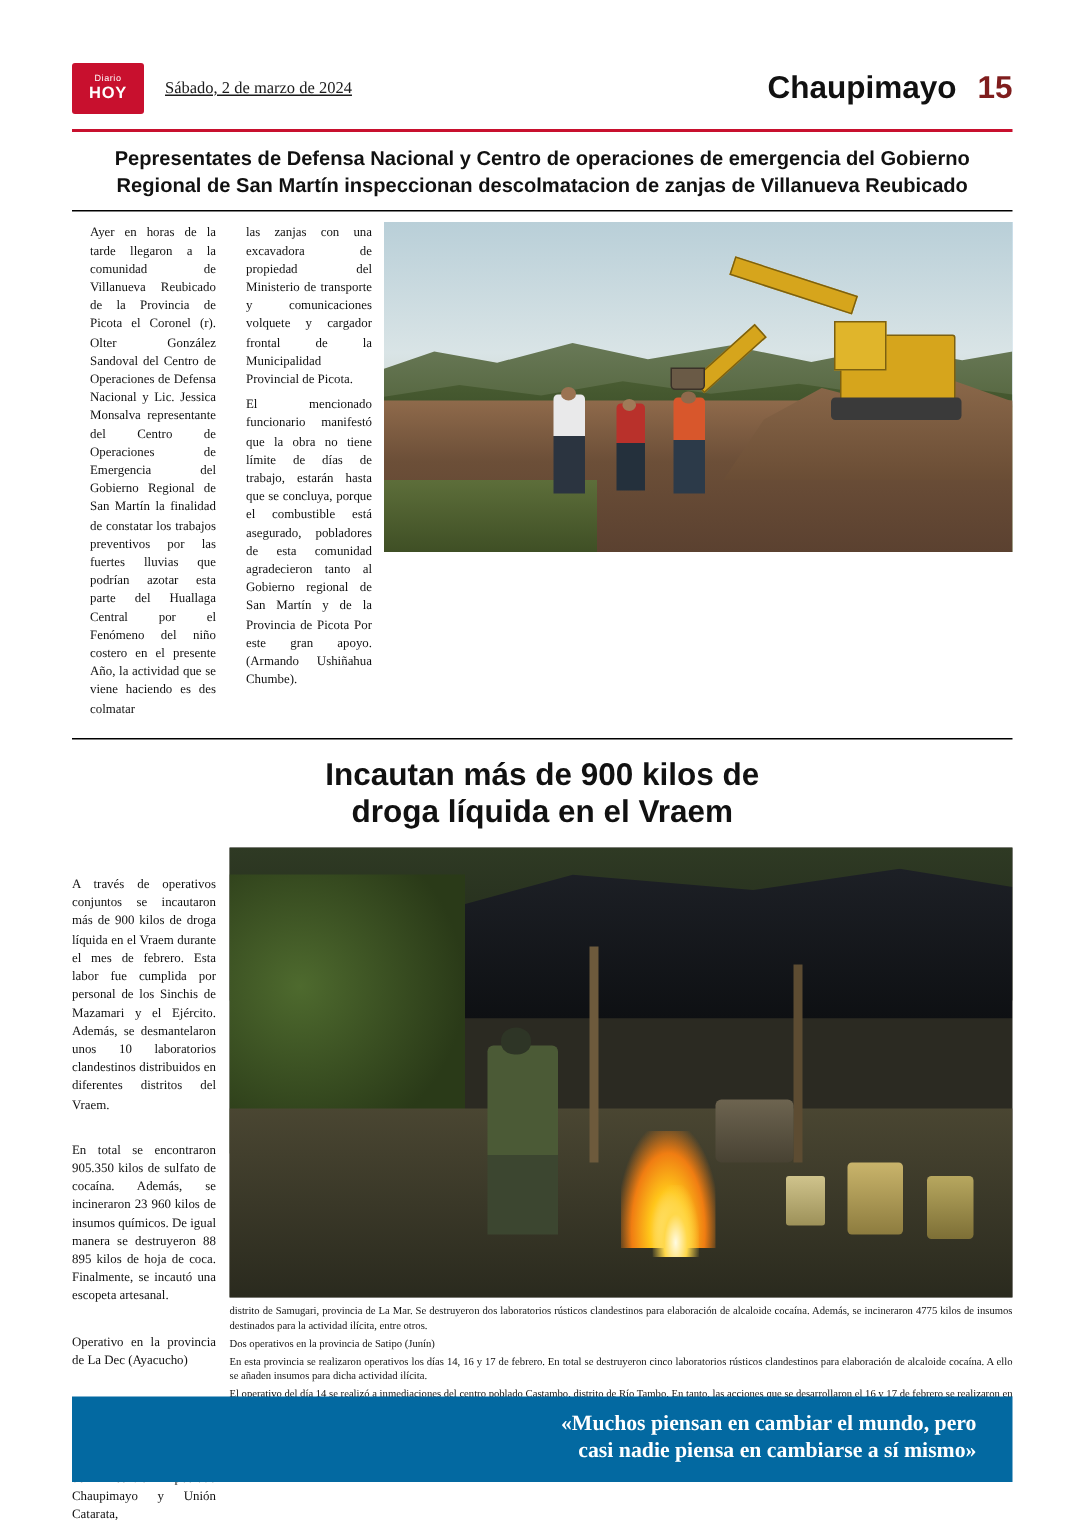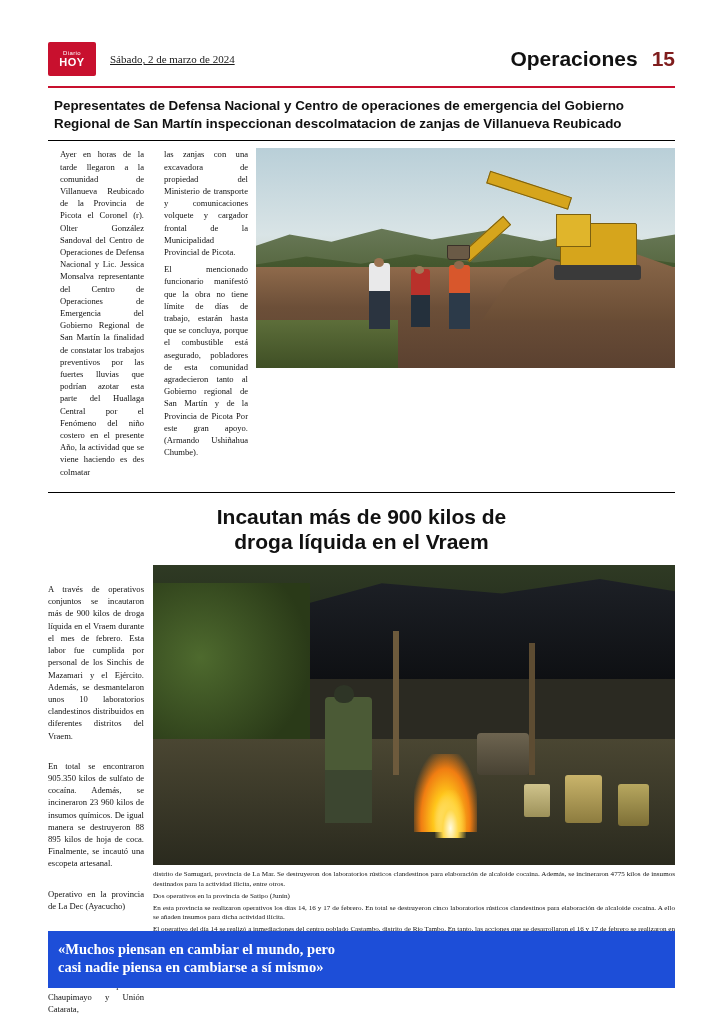--- a/index.html
+++ b/index.html
@@ -83,20 +83,21 @@
     border-top: 2.5px solid #c8102e;
     margin-top: 2px;
   }
 
   
   .headline1 {
     font-family: "Liberation Sans", sans-serif;
     font-weight: bold;
     font-size: 13.4px;
     line-height: 1.32;
+    text-align: center;
     color: #111;
     margin: 9px 6px 8px 6px;
   }
   .rule-thin {
     border-top: 1px solid #000;
     margin: 0 0 7px 0;
   }
 
   .art1-body {
     display: flex;
@@ -241,23 +242,23 @@
     margin-top: 5px;
   }
   .art2-under p { margin: 0 0 2.5px 0; }
 
   
   .quote-bar {
     position: absolute;
     left: 48px;
     right: 48px;
     bottom: 36px;
-    background: #1d4ed8;
+    background: #0369a1;
     color: #ffffff;
-    text-align: left;
+    text-align: right;
     padding: 9px 24px 11px 10px;
     box-sizing: border-box;
   }
   .quote-bar .q-line {
     font-family: "Liberation Serif", serif;
     font-weight: bold;
     font-size: 14.5px;
     line-height: 1.28;
   }
 </style>
@@ -266,21 +267,21 @@
 
 <div class="page">
 
   <div class="masthead">
     <div class="logo">
       <span class="logo-top">Diario</span>
       <span class="logo-main">HOY</span>
     </div>
     <div class="issue-date">Sábado,  2 de marzo de 2024</div>
     <div class="section-info">
-      <div class="section-name">Operaciones</div>
+      <div class="section-name">Chaupimayo</div>
       <div class="page-number">15</div>
     </div>
   </div>
   <div class="rule-thick"></div>
 
   <div class="headline1">Pepresentates de Defensa Nacional y Centro de operaciones de emergencia del Gobierno Regional de San Martín inspeccionan descolmatacion de zanjas de Villanueva Reubicado</div>
   <div class="rule-thin"></div>
 
   <div class="art1-body">
     <div class="col art1-col">

